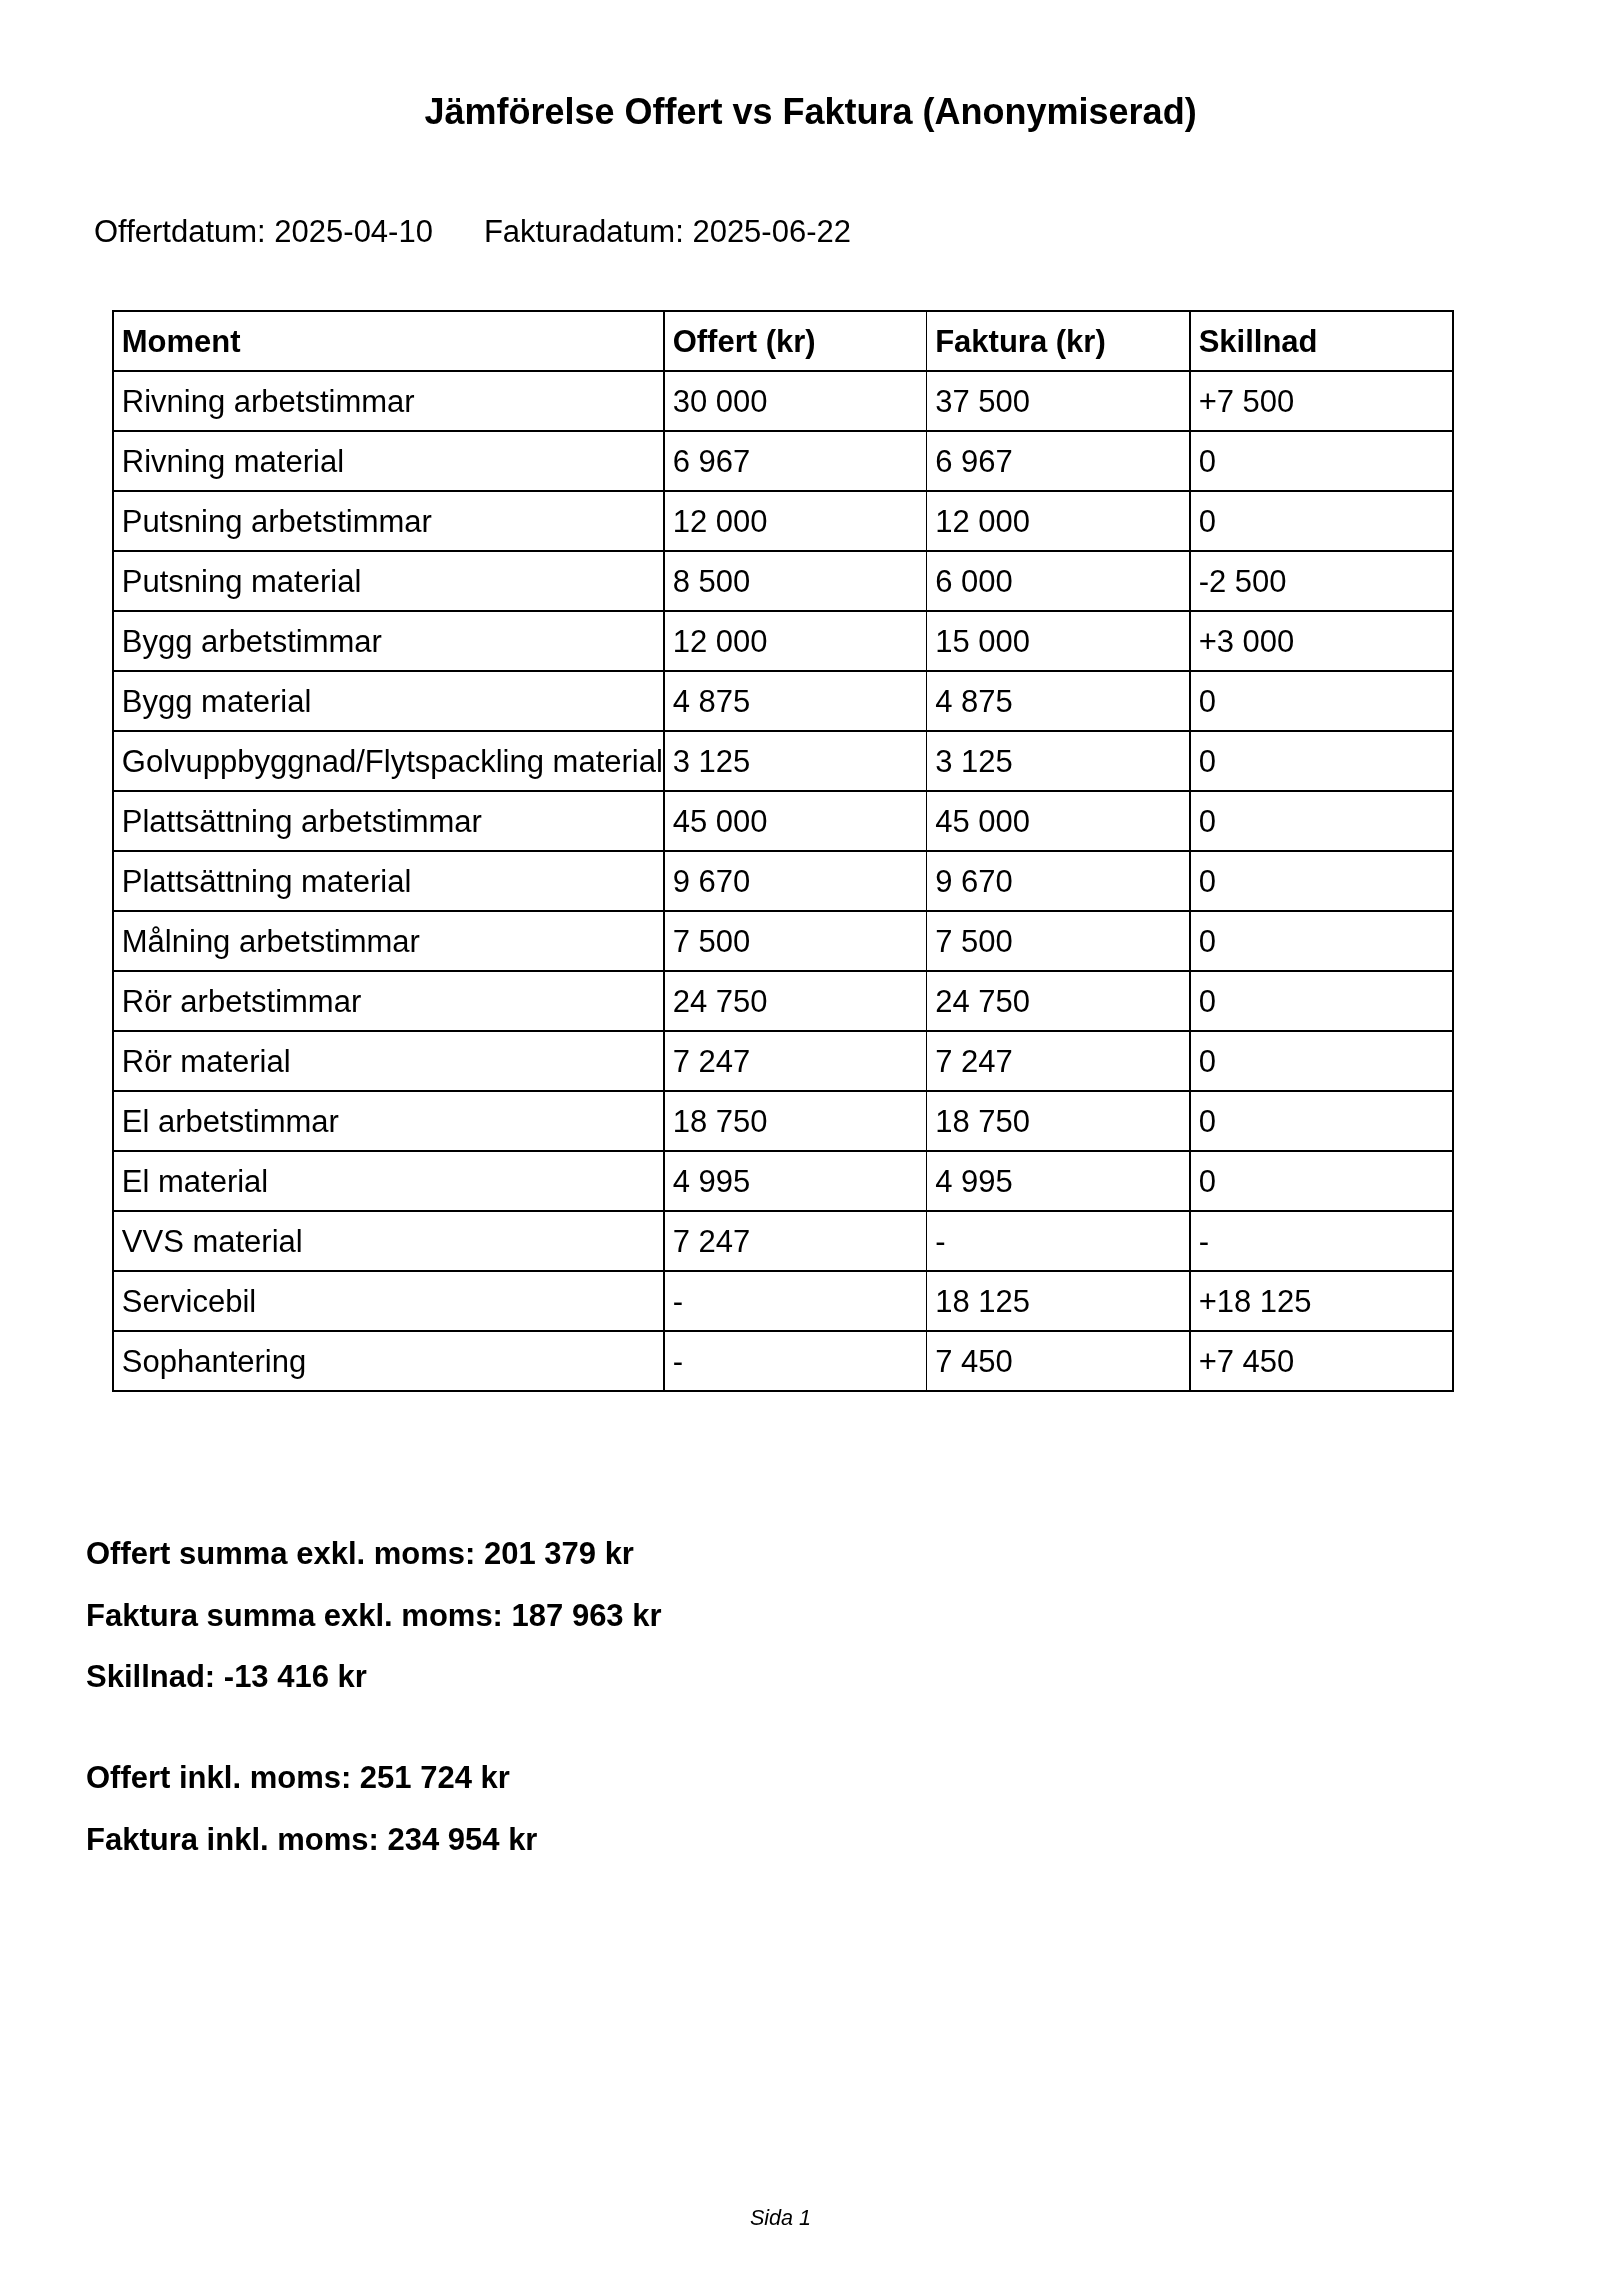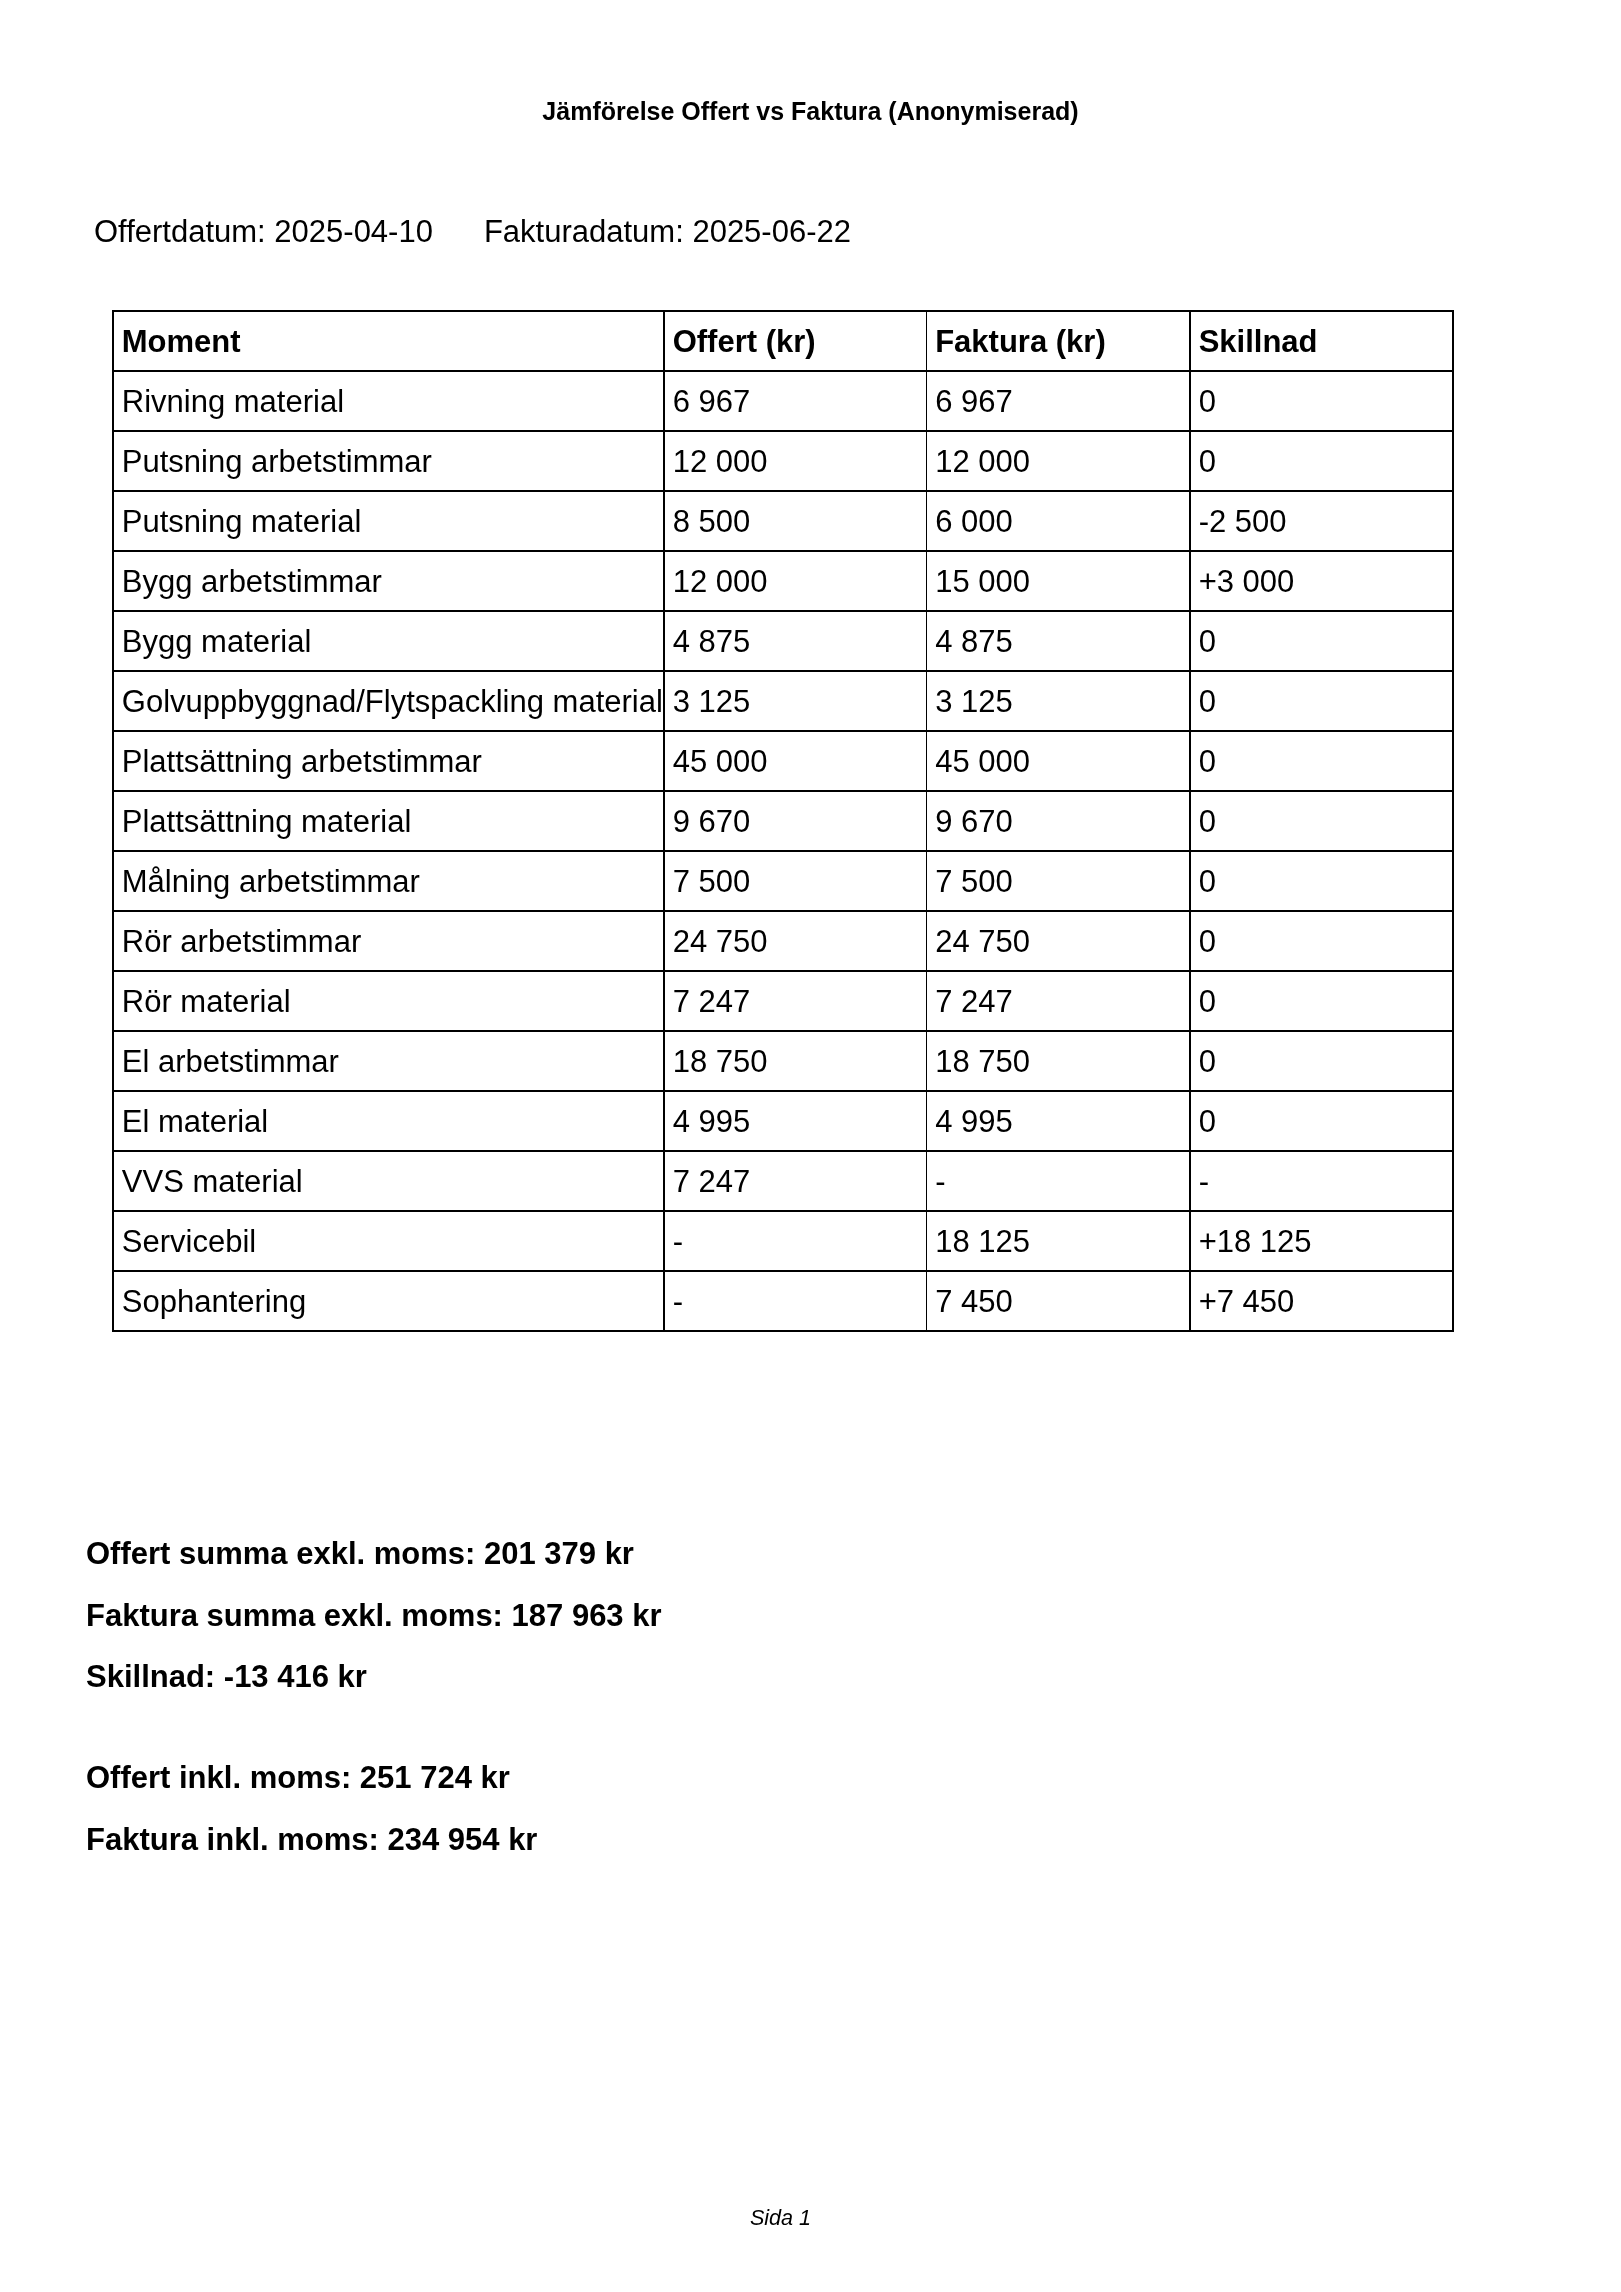--- a/index.html
+++ b/index.html
@@ -1,17 +1,17 @@
 <!DOCTYPE html>
 <html><head>
 <meta charset="utf-8">
 <style>
   html, body { margin: 0; padding: 0; background: #ffffff; }
   body { width: 1621px; height: 2293px; position: relative; font-family: "Liberation Sans", sans-serif; color: #000; overflow: hidden; }
-  .title { position: absolute; left: 0; width: 1621px; top: 90px; text-align: center; font-size: 25px; font-weight: bold; line-height: 43px; }
+  .title { position: absolute; left: 0; width: 1621px; top: 90px; text-align: center; font-size: 36px; font-weight: bold; line-height: 43px; }
   .dates { position: absolute; left: 86px; top: 212px; font-size: 31px; line-height: 39px; white-space: pre; }
   .dates span { margin-right: 43px; margin-left: 8px; }
   table.cmp { position: absolute; left: 77px; top: 310px; border-collapse: collapse; table-layout: fixed; margin-left: 35px; }
   table.cmp td, table.cmp th { border: 2px solid #000; height: 58px; padding: 0 0 0 7.8px; font-size: 31px; text-align: left; vertical-align: middle; white-space: nowrap; overflow: visible; line-height: 35px; }
   table.cmp th { font-weight: bold; }
   table.cmp td.mid, table.cmp th.mid { border-left-width: 1px; border-right-width: 1px; }
   .c1 { width: 535px; } .c2 { width: 263px; } .c3 { width: 263px; } .c4 { width: 263px; }
   .sum { position: absolute; left: 86px; font-size: 31px; font-weight: bold; line-height: 39px; }
   .footer { position: absolute; left: 0; width: 1561px; top: 2205px; text-align: center; font-size: 21.6px; font-style: italic; }
 </style>
@@ -31,20 +31,26 @@
     </colgroup>
   <thead>
     <tr>
       <th>Moment</th>
       <th class="mid">Offert (kr)</th>
       <th class="mid">Faktura (kr)</th>
       <th>Skillnad</th>
     </tr>
   </thead>
   <tbody id="tbody">
+      <tr>
+        <td>Rivning arbetstimmar</td>
+        <td class="mid">30 000</td>
+        <td class="mid">37 500</td>
+        <td>+7 500</td>
+      </tr>
       <tr>
         <td>Rivning material</td>
         <td class="mid">6 967</td>
         <td class="mid">6 967</td>
         <td>0</td>
       </tr>
       <tr>
         <td>Putsning arbetstimmar</td>
         <td class="mid">12 000</td>
         <td class="mid">12 000</td>

